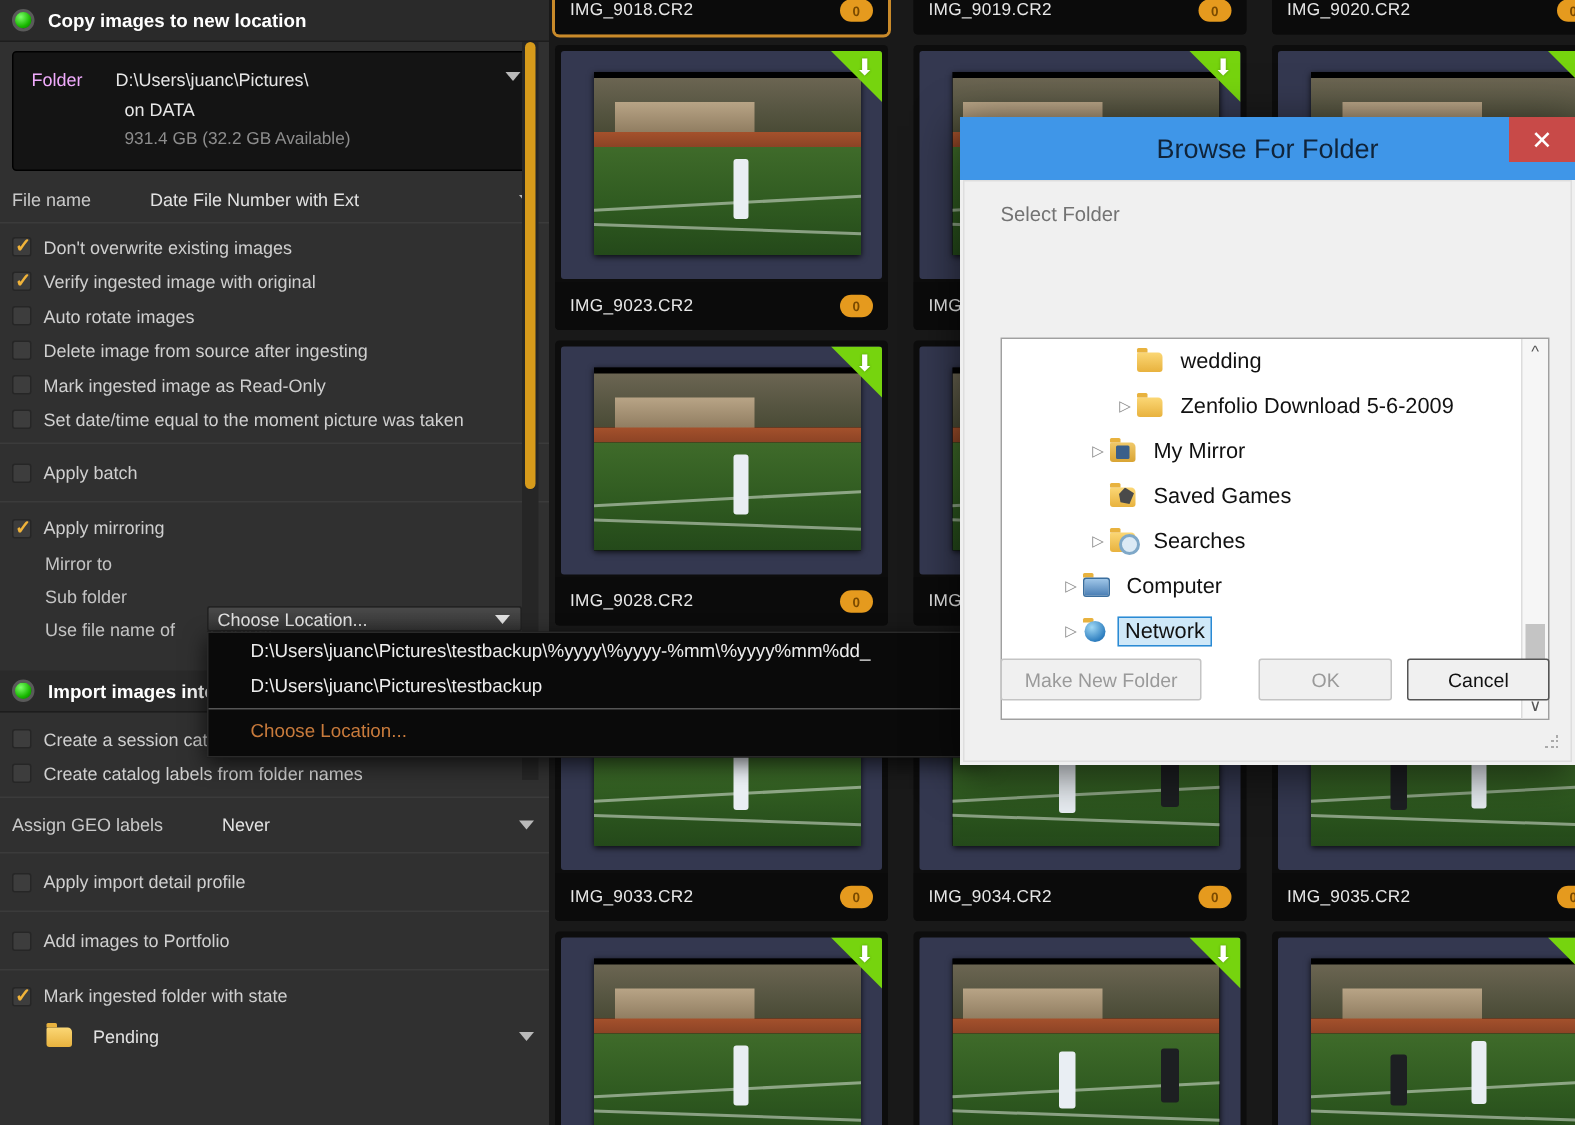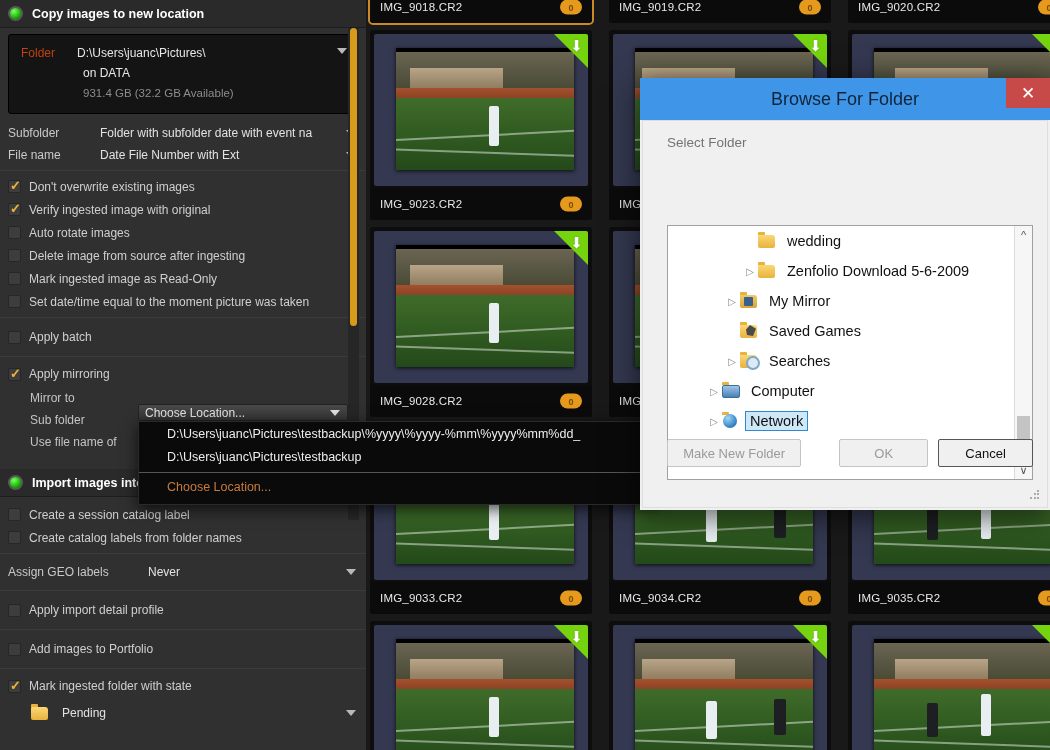--- a/index.html
+++ b/index.html
@@ -81,21 +81,21 @@
   .led{
     width:15px; height:15px; border-radius:50%;
     background:radial-gradient(circle at 35% 30%, #7dff6a, #18b800 60%, #0a6b00);
     border:2px solid #5a5a5a; margin-right:9px; flex:none;
   }
   .folderbox{
     margin:6px 8px 8px 8px; background:#141414; border:1px solid #000;
     border-radius:3px; padding:8px 6px 10px 6px; position:relative;
   }
   .fbrow{ display:flex; align-items:center; height:20px; }
-  .fblabel{ width:62px; color:#c2410c; font-size:12px; padding-left:6px;}
+  .fblabel{ width:62px; color:#f0abfc; font-size:12px; padding-left:6px;}
   .fbval{ color:#e6e6e6; font-size:12px; }
   .fbsub{ padding-left:68px; color:#e6e6e6; font-size:12px; line-height:20px;}
   .fbsub.dim{ color:#8d8d8d; font-size:11.5px; }
   .caret{
     position:absolute; right:10px; width:0;height:0;
     border-left:5px solid transparent;border-right:5px solid transparent;
     border-top:6px solid #b9b9b9;
   }
   .selrow{
     display:flex; align-items:center; height:22px; padding:0 8px;
@@ -552,25 +552,20 @@
     <div class="fbrow">
       <div class="fblabel">Folder</div>
       <div class="fbval">D:\Users\juanc\Pictures\</div>
       <div class="caret" style="top:13px"></div>
     </div>
     <div class="fbsub">on DATA</div>
     <div class="fbsub dim">931.4 GB (32.2 GB Available)</div>
   </div>
 
   <div class="selrow">
-    <div class="lab">Subfolder</div>
-    <div class="val">Folder with subfolder date with event na</div>
-    <div class="caret" style="top:8px"></div>
-  </div>
-  <div class="selrow">
     <div class="lab">File name</div>
     <div class="val">Date File Number with Ext</div>
     <div class="caret" style="top:8px"></div>
   </div>
 
   <div class="divider"></div>
 
   <div id="copy-checkboxes">
       <div class="cbrow">
         <div class="cb on"></div>

